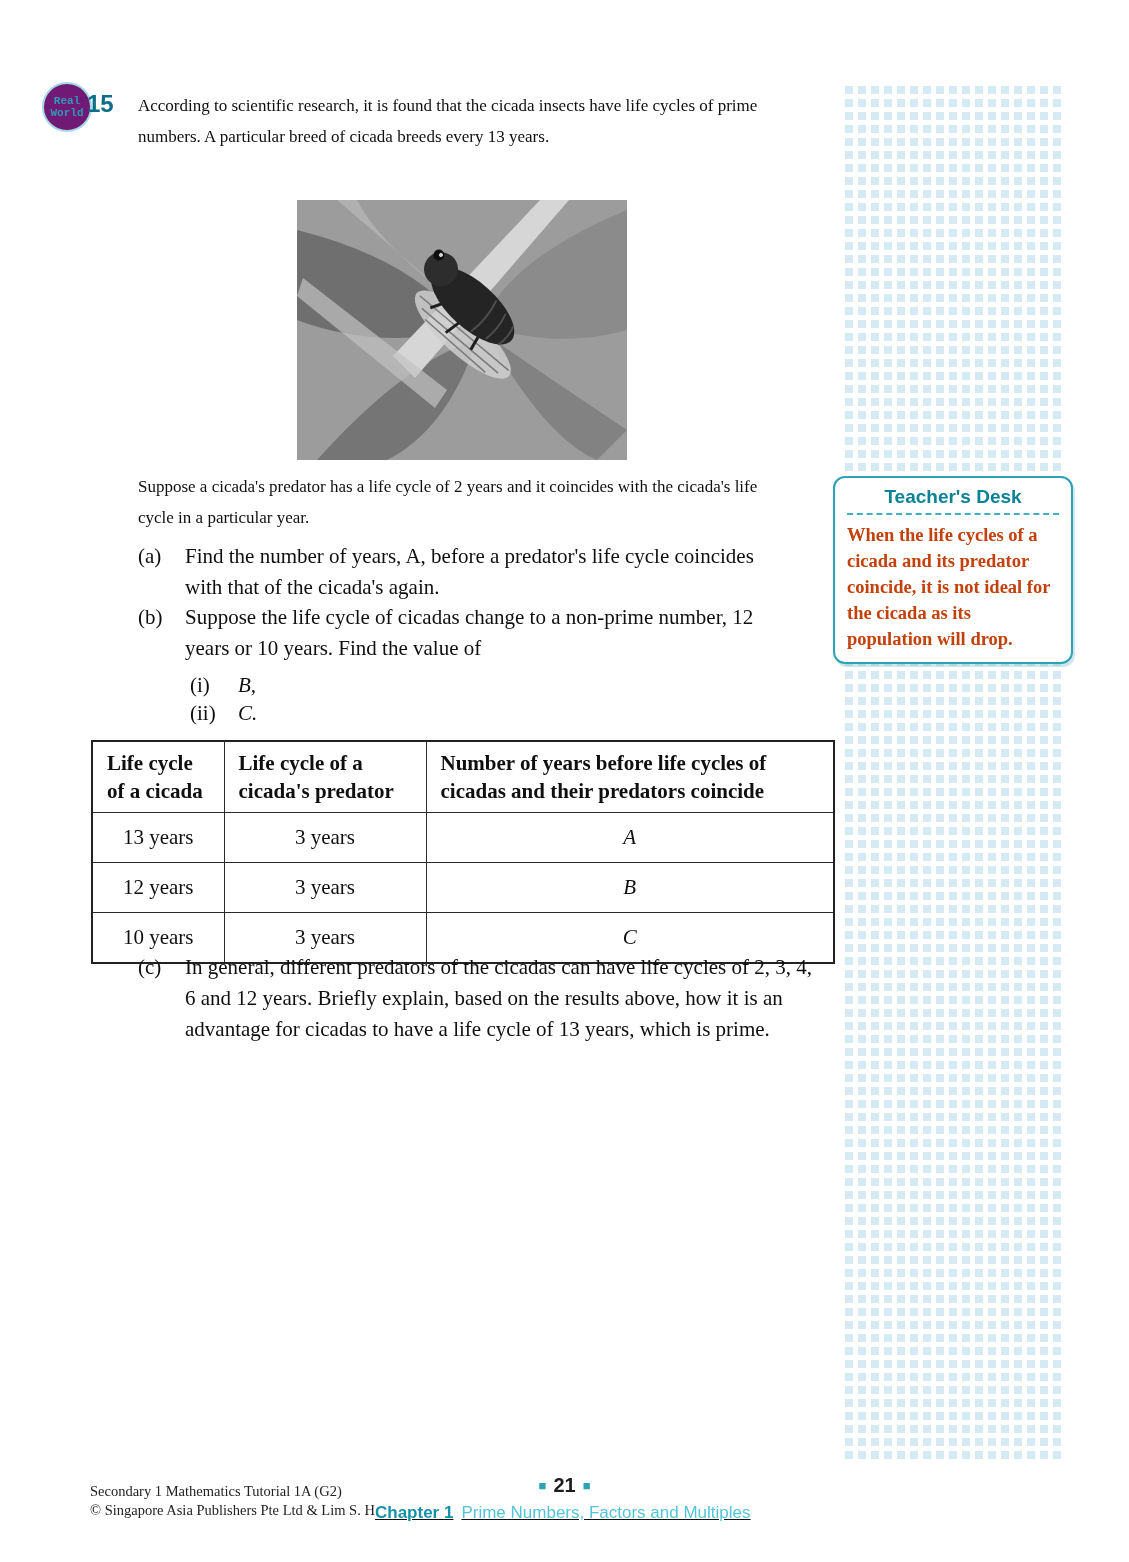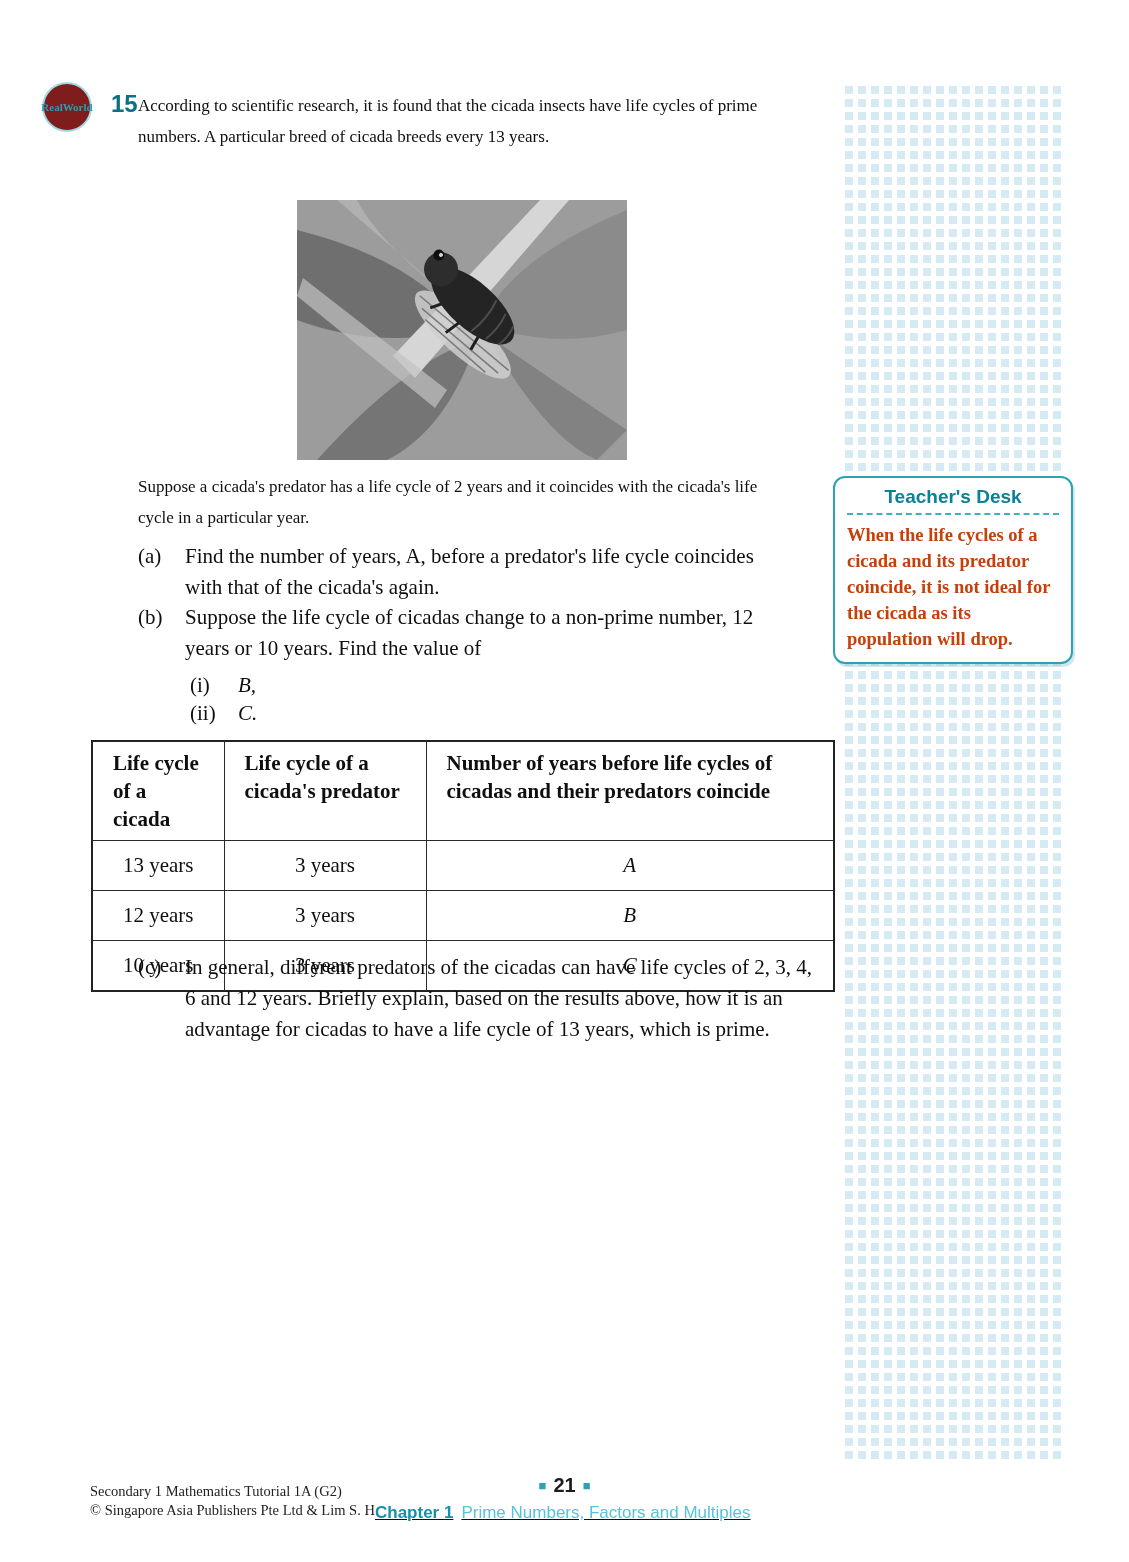--- a/index.html
+++ b/index.html
@@ -11,27 +11,27 @@
   
   .dots{
     position:absolute; left:845px; top:86px; width:221px; height:1376px;
     background-image: conic-gradient(at 8px 8px, rgba(0,0,0,0) 75%, #d6eaf3 0);
     background-size: 13px 13px;
   }
 
   
   .badge{
     position:absolute; left:42px; top:82px; width:50px; height:50px; border-radius:50%;
-    background:#7f1d1d; border:2px solid #a6d7e5;
-    display:flex; flex-direction:row; align-items:center; justify-content:center;
-    font-family:Liberation Serif, serif; font-weight:bold; font-size:11px; line-height:12px; color:#2f9ab5;
+    background:#701a75; border:2px solid #a6d7e5;
+    display:flex; flex-direction:column; align-items:center; justify-content:center;
+    font-family:Liberation Mono, monospace; font-weight:bold; font-size:11px; line-height:12px; color:#2f9ab5;
   }
   .qnum{
     position:absolute; left:87px; top:90px;
-    font-family:"Liberation Sans", sans-serif; font-weight:bold; font-size:24px; color:#0c6f86;margin-left:24px;
+    font-family:"Liberation Sans", sans-serif; font-weight:bold; font-size:24px; color:#0c6f86;
   }
 
   .para{ position:absolute; font-size:17px; line-height:31px; color:#0f0f0f; }
   .intro{ left:138px; top:90px; width:648px; }
   .suppose{ left:138px; top:471px; width:622px; }
 
   
   .photo{
     position:absolute; left:297px; top:200px; width:330px; height:260px;
     background:linear-gradient(145deg,#b3b3b3,#8a8a8a); overflow:hidden;
@@ -48,21 +48,21 @@
   .sub-i{ left:190px; top:671px; }
   .sub-ii{ left:190px; top:699px; }
   .var{ font-style:italic; }
 
   
   .qtable{
     position:absolute; left:91px; top:740px; border-collapse:collapse; background:#fff;
     border:2px solid #222;
   }
   .qtable th, .qtable td{ border:1.5px solid #2a2a2a; font-size:21px; color:#0f0f0f; }
-  .qtable th{ font-weight:bold; text-align:left; padding:7px 20px; line-height:28px; vertical-align:top; }
+  .qtable th{ font-weight:bold; text-align:left; padding:7px 14px; line-height:28px; vertical-align:top; }
   .qtable td{ text-align:center; height:41px; padding:12px 8px; }
   .c1{ width:132px; } .c2{ width:202px;margin-top:47px; } .c3{ width:408px; }
 
   
   .tdesk{
     position:absolute; left:833px; top:476px; width:240px; min-height:188px;
     background:#fff; border:2.5px solid #2ba2b6; border-radius:12px;
     padding:6px 12px 6px; box-shadow:2px 3px 0 rgba(42,150,170,0.22);
   }
   .tdesk-title{

